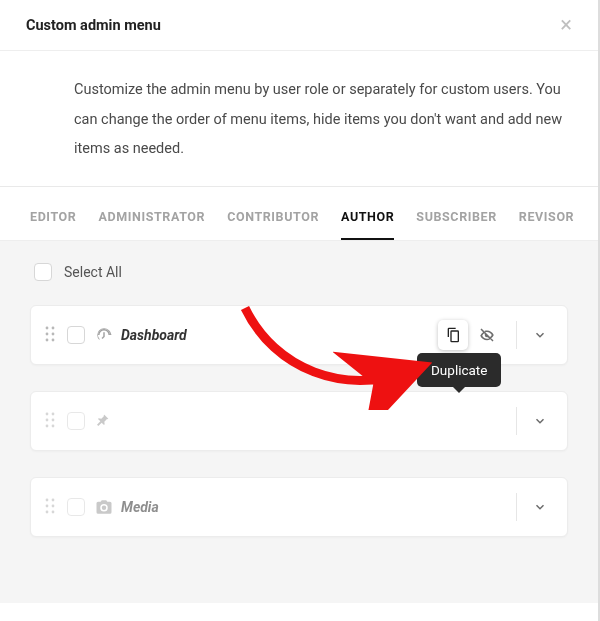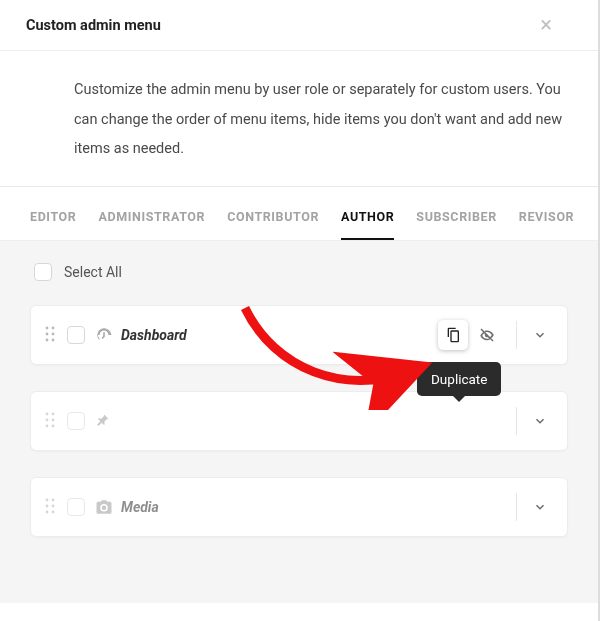--- a/index.html
+++ b/index.html
@@ -15,21 +15,21 @@
   .modal {
     border-right: 2px solid #ddd;
     height: 100%;
     background: #fff;
     position: relative;
   }
   .modal-header {
     display: flex;
     align-items: center;
     justify-content: space-between;
-    padding: 14px 40px 14px 26px;
+    padding: 14px 20px 14px 26px;
     border-bottom: 1px solid #eee;
   }
   .modal-title {
     font-size: 14.5px;
     font-weight: 700;
     color: #222;
   }
   .close-x {
     font-size: 22px;
     line-height: 1;
@@ -299,21 +299,21 @@
       <div class="vsep" style="margin-left:auto;"></div>
       <div class="expand">
         <svg width="14" height="14" viewBox="0 0 24 24" fill="none" stroke="currentColor" stroke-width="2.5">
             <polyline points="6 9 12 15 18 9"></polyline>
           </svg>
       </div>
     </div>
 
   </div>
 
-  <div class="tooltip" style="left:417px; top:362px;">Duplicate</div>
+  <div class="tooltip" style="left:417px; top:353px;">Duplicate</div>
 
   <svg class="arrow-overlay" style="left:235px; top:300px;" width="200" height="110" viewBox="0 0 200 110">
     <defs>
       <marker id="ah" markerWidth="10" markerHeight="10" refX="7" refY="5" orient="auto">
         <path d="M0,0 L10,5 L0,10 L3,5 Z" fill="#e11"></path>
       </marker>
     </defs>
     <path d="M10 8 C 40 70, 110 95, 172 72" stroke="#e11" stroke-width="9" fill="none" marker-end="url(#ah)"></path>
   </svg>
 

